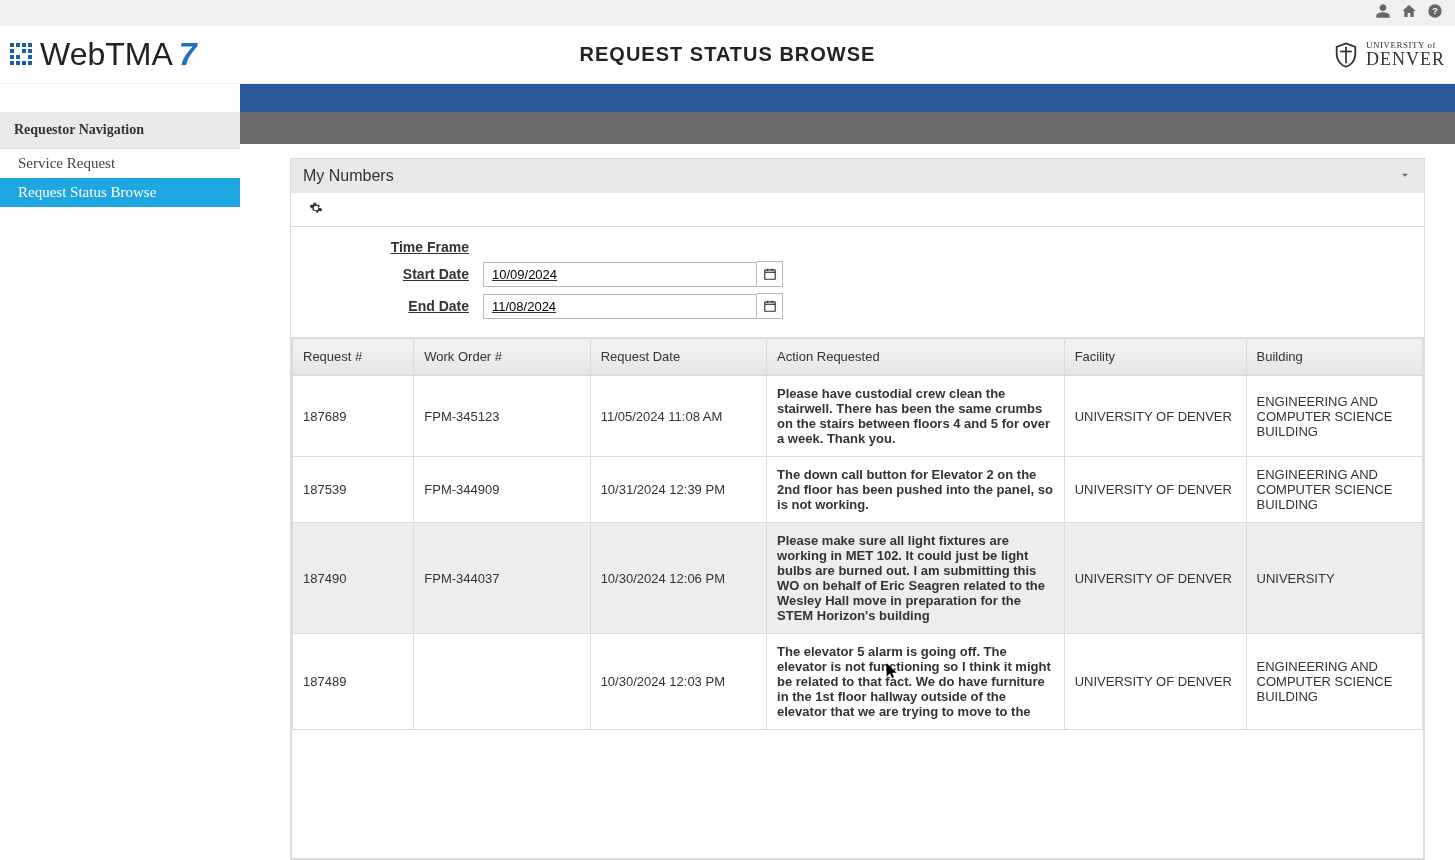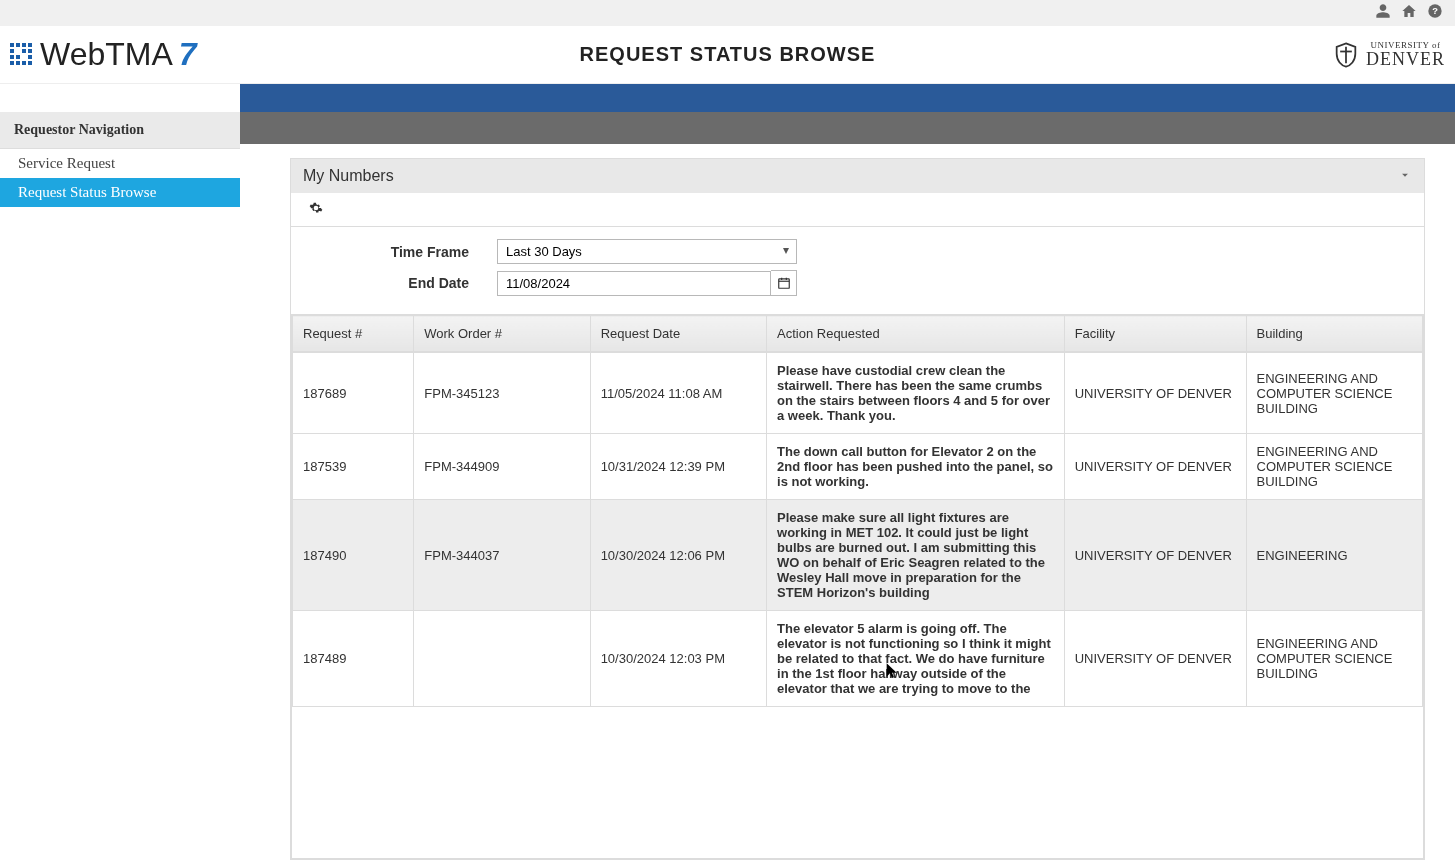--- a/index.html
+++ b/index.html
@@ -79,21 +79,20 @@
     }
     .univ-logo .shield {
       width: 28px;
       height: 28px;
     }
     .univ-logo .univ-text {
       display: flex;
       flex-direction: column;
       line-height: 1;
       font-family: Georgia, serif;
-      text-align: center;
     }
     .univ-logo .univ-top {
       font-size: 9px;
       letter-spacing: 0.5px;
     }
     .univ-logo .univ-bottom {
       font-size: 18px;
       letter-spacing: 1px;
       font-weight: 400;
     }
@@ -178,21 +177,22 @@
     .filters {
       padding: 12px 18px 14px 18px;
       background: #fff;
       display: flex;
       flex-direction: column;
       gap: 6px;
     }
     .filter-row {
       display: flex;
       align-items: center;
-      gap: 28px;
+      gap: 14px;
+      text-decoration: underline;
     }
     .filter-label {
       width: 160px;
       text-align: right;
       font-weight: bold;
       color: #333;
       font-size: 14px;
     }
     .filter-select {
       width: 300px;
@@ -404,24 +404,33 @@
               </svg>
           </span>
         </div>
       </div>
 
       <div class="panel" style="border-top:none;flex:1;display:flex;flex-direction:column;overflow:hidden;">
 
         <div class="filters">
           <div class="filter-row">
             <div class="filter-label">Time Frame</div>
-            <div class="select-wrap">
-              <select class="filter-select">
-                <option>Last 30 Days</option>
-              </select>
+          </div>
+          <div class="filter-row">
+            <div class="filter-label">Start Date</div>
+            <div class="date-wrap">
+              <input class="date-input" value="10/09/2024" style="">
+              <div class="cal-btn">
+                <svg width="14" height="14" viewBox="0 0 24 24" fill="none" stroke="#333" stroke-width="2">
+                    <rect x="3" y="5" width="18" height="16" rx="1"></rect>
+                    <line x1="3" y1="9" x2="21" y2="9"></line>
+                    <line x1="8" y1="3" x2="8" y2="7"></line>
+                    <line x1="16" y1="3" x2="16" y2="7"></line>
+                  </svg>
+              </div>
             </div>
           </div>
           <div class="filter-row">
             <div class="filter-label">End Date</div>
             <div class="date-wrap">
               <input class="date-input" value="11/08/2024" style="">
               <div class="cal-btn">
                 <svg width="14" height="14" viewBox="0 0 24 24" fill="none" stroke="#333" stroke-width="2">
                     <rect x="3" y="5" width="18" height="16" rx="1"></rect>
                     <line x1="3" y1="9" x2="21" y2="9"></line>
@@ -464,21 +473,21 @@
                     <td class="col-action">The down call button for Elevator 2 on the 2nd floor has been pushed into the panel, so is not working.</td>
                     <td class="col-facility">UNIVERSITY OF DENVER</td>
                     <td class="col-building">ENGINEERING AND COMPUTER SCIENCE BUILDING</td>
                   </tr>
                   <tr class="highlight">
                     <td class="col-request">187490</td>
                     <td class="col-wo">FPM-344037</td>
                     <td class="col-date">10/30/2024 12:06 PM</td>
                     <td class="col-action">Please make sure all light fixtures are working in MET 102. It could just be light bulbs are burned out. I am submitting this WO on behalf of Eric Seagren related to the Wesley Hall move in preparation for the STEM Horizon's building</td>
                     <td class="col-facility">UNIVERSITY OF DENVER</td>
-                    <td class="col-building">ENGINEERING</td>
+                    <td class="col-building">UNIVERSITY</td>
                   </tr>
                   <tr>
                     <td class="col-request">187489</td>
                     <td class="col-wo"></td>
                     <td class="col-date">10/30/2024 12:03 PM</td>
                     <td class="col-action">The elevator 5 alarm is going off. The elevator is not functioning so I think it might be related to that fact. We do have furniture in the 1st floor hallway outside of the elevator that we are trying to move to the</td>
                     <td class="col-facility">UNIVERSITY OF DENVER</td>
                     <td class="col-building">ENGINEERING AND COMPUTER SCIENCE BUILDING</td>
                   </tr>
                 </tbody>

